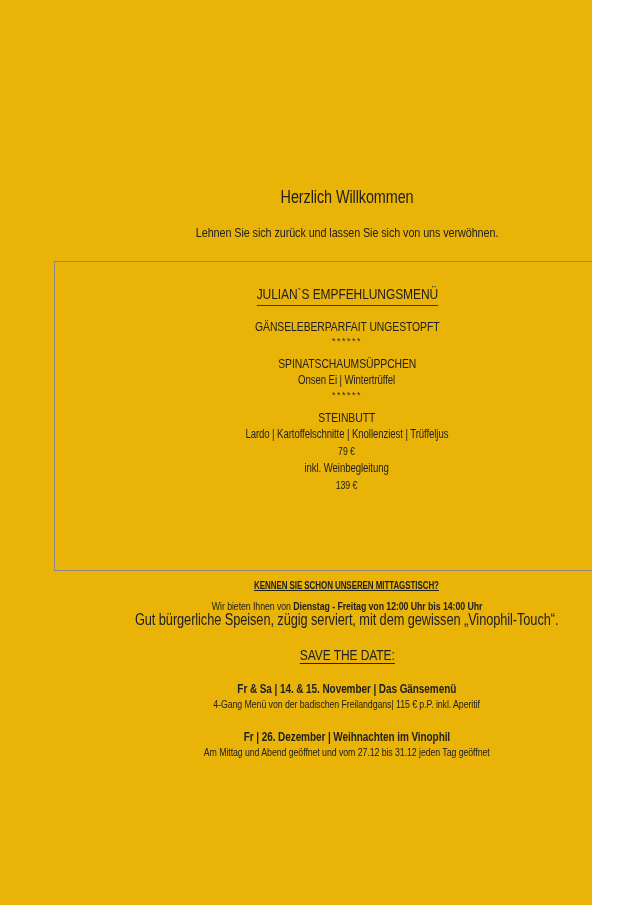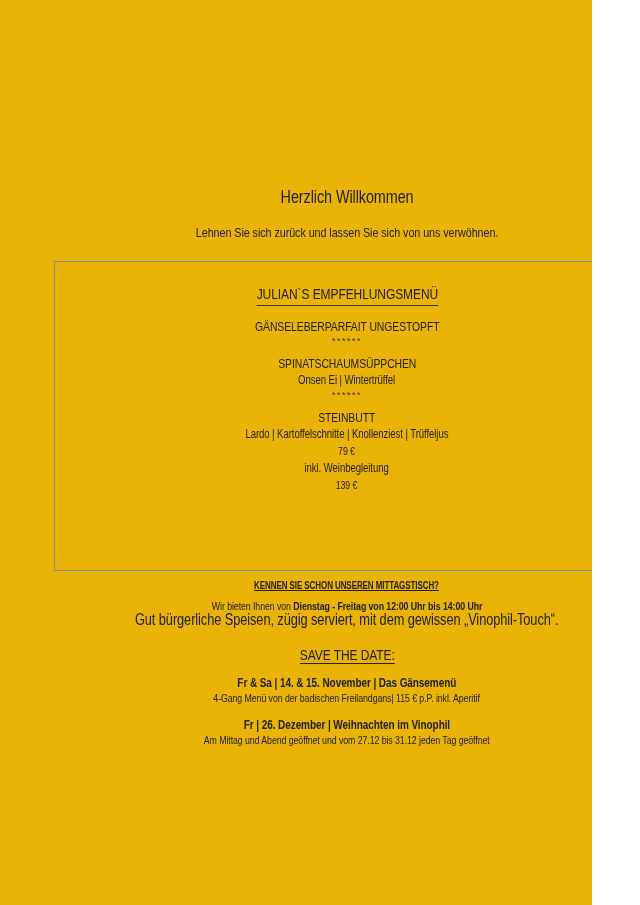--- a/index.html
+++ b/index.html
@@ -43,21 +43,21 @@
   .wine-label{font-size:12px;line-height:17px;}
 
   .lunch-heading{margin-top:8px;font-size:10px;line-height:13px;font-weight:700;}
   .lunch-heading .cx{text-decoration:underline;}
   .lunch-line1{margin-top:7px;font-size:11px;line-height:14px;}
   .lunch-line2{font-size:11px;line-height:14.5px;}
   .lunch-line3{font-size:16px;line-height:14.5px;}
 
   .std-heading{margin-top:17px;font-size:15px;line-height:19px;}
   .std-heading .cx{text-decoration:underline;text-underline-offset:3px;}
-  .event-title{margin-top:11px;font-size:12.5px;line-height:16px;font-weight:700;}
+  .event-title{margin-top:17px;font-size:12.5px;line-height:16px;font-weight:700;}
   .event-details{font-size:11px;line-height:15px;}
 </style>
 </head>
 <body>
 
 <div class="page">
   <div class="content">
 
     <div class="line welcome">
       <span class="cx">Herzlich Willkommen</span>

